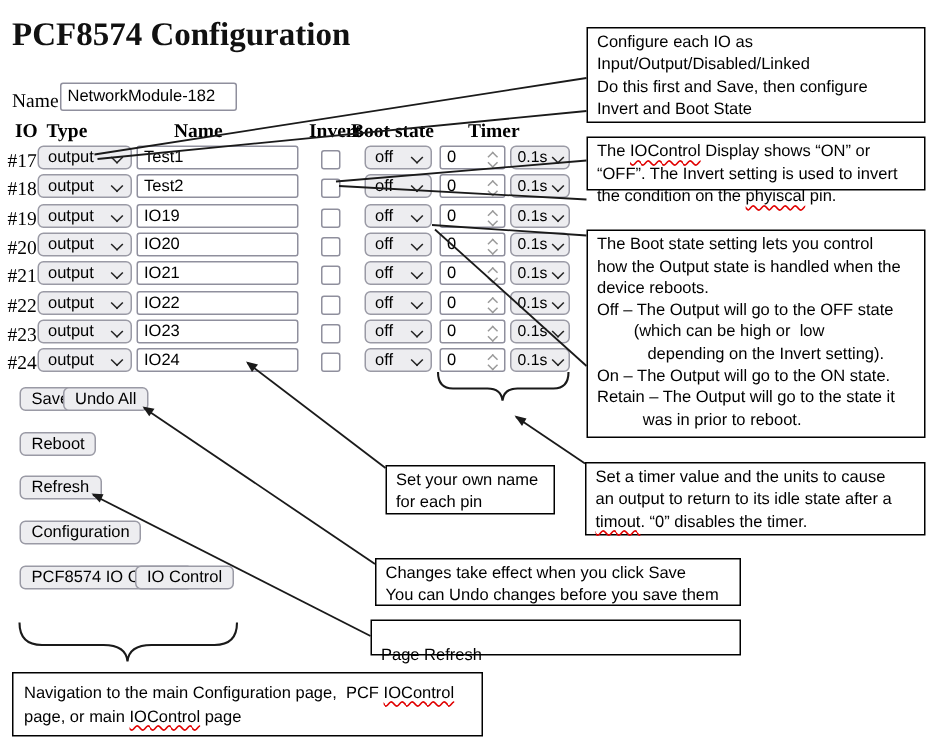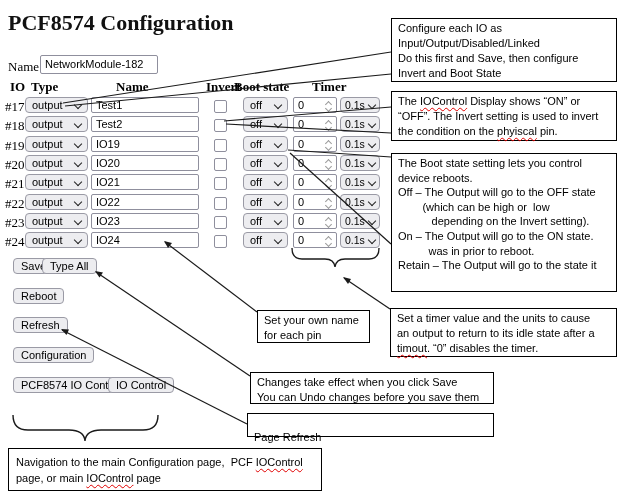--- a/index.html
+++ b/index.html
@@ -31,29 +31,29 @@
         border-bottom:1.4px solid #222;transform:rotate(45deg);}
   .unit .chev{right:4px;}
   .spin-up,.spin-dn{position:absolute;right:5px;width:4px;height:4px;border-right:1.2px solid #9a9a9a;
         border-bottom:1.2px solid #9a9a9a;}
   .spin-up{top:4px;transform:rotate(-135deg);}
   .spin-dn{top:8px;transform:rotate(45deg);}
   
   .btn{position:absolute;height:16px;line-height:15px;padding:0 7px;background:#ededf0;
        border:1px solid #9a9aa5;border-radius:4px;font-size:11px;white-space:nowrap;box-sizing:border-box;}
   .b-save{left:13px;top:258px}.b-undo{left:42px;top:258px}.b-reboot{left:13px;top:288px}
-  .b-refresh{left:13px;top:317px}.b-config{left:13px;top:347px}.b-pcf{left:13px;top:377px}.b-ioc{left:108px;top:377px}
+  .b-refresh{left:13px;top:317px}.b-config{left:13px;top:347px}.b-pcf{left:13px;top:377px}.b-ioc{left:90px;top:377px}
   
   .callout{position:absolute;background:#fff;border:1.4px solid #000;box-sizing:border-box;
            padding:2px 6px;font-size:11px;line-height:15px;z-index:5;}
   .callout .line{white-space:pre;}
   .wavy{text-decoration:underline;text-decoration-style:wavy;text-decoration-color:#e00000;
         text-decoration-thickness:1px;text-underline-offset:2px;}
   .c0{left:391px;top:18px;width:226px;height:64px;}
-  .c1{left:391px;top:91px;width:226px;height:50px;}
+  .c1{left:391px;top:91px;width:226px;height:36px;}
   .c2{left:391px;top:153px;width:226px;height:139px;line-height:14.6px;}
   .c3{left:390px;top:308px;width:227px;height:49px;}
   .c4{left:257px;top:310px;width:113px;height:33px;}
   .c5{left:250px;top:372px;width:244px;height:32px;}
   .c6{left:247px;top:413px;width:247px;height:24px;padding-top:16px;}
   .c7{left:8px;top:448px;width:314px;height:43px;padding:5px 7px;line-height:16px;}
   
   #overlay{position:absolute;left:0;top:0;width:623px;height:498px;z-index:10;pointer-events:none;}
 </style>
 </head>
@@ -253,47 +253,48 @@
         <span class="spin-dn"></span>
       </span>
       <span class="ctl select unit">
         <span>0.1s</span>
         <span class="chev"></span>
       </span>
     </div>
   </div>
 
   <div class="btn b-save">Save</div>
-  <div class="btn b-undo">Type All</div>
+  <div class="btn b-undo">Undo All</div>
   <div class="btn b-reboot">Reboot</div>
   <div class="btn b-refresh">Refresh</div>
   <div class="btn b-config">Configuration</div>
   <div class="btn b-pcf">PCF8574 IO Control</div>
   <div class="btn b-ioc">IO Control</div>
 
   <div class="callout c0">
       <div class="line"><span>Configure each IO as</span></div>
       <div class="line"><span>Input/Output/Disabled/Linked</span></div>
       <div class="line"><span>Do this first and Save, then configure</span></div>
       <div class="line"><span>Invert and Boot State</span></div>
     </div>
   <div class="callout c1">
       <div class="line"><span>The </span><span class="wavy">IOControl</span><span> Display shows “ON” or</span></div>
       <div class="line"><span>“OFF”. The Invert setting is used to invert</span></div>
       <div class="line"><span>the condition on the </span><span class="wavy">phyiscal</span><span> pin.</span></div>
     </div>
   <div class="callout c2">
       <div class="line"><span>The Boot state setting lets you control</span></div>
+      <div class="line"><span>how the Output state is handled when the</span></div>
       <div class="line"><span>device reboots.</span></div>
       <div class="line"><span>Off – The Output will go to the OFF state</span></div>
       <div class="line"><span>        (which can be high or  low</span></div>
       <div class="line"><span>           depending on the Invert setting).</span></div>
       <div class="line"><span>On – The Output will go to the ON state.</span></div>
+      <div class="line"><span>Retain – The Output will go to the state it</span></div>
       <div class="line"><span>          was in prior to reboot.</span></div>
-      <div class="line"><span>Retain – The Output will go to the state it</span></div>
     </div>
   <div class="callout c3">
       <div class="line"><span>Set a timer value and the units to cause</span></div>
       <div class="line"><span>an output to return to its idle state after a</span></div>
       <div class="line"><span class="wavy">timout</span><span>. “0” disables the timer.</span></div>
     </div>
   <div class="callout c4">
       <div class="line"><span>Set your own name</span></div>
       <div class="line"><span>for each pin</span></div>
     </div>

